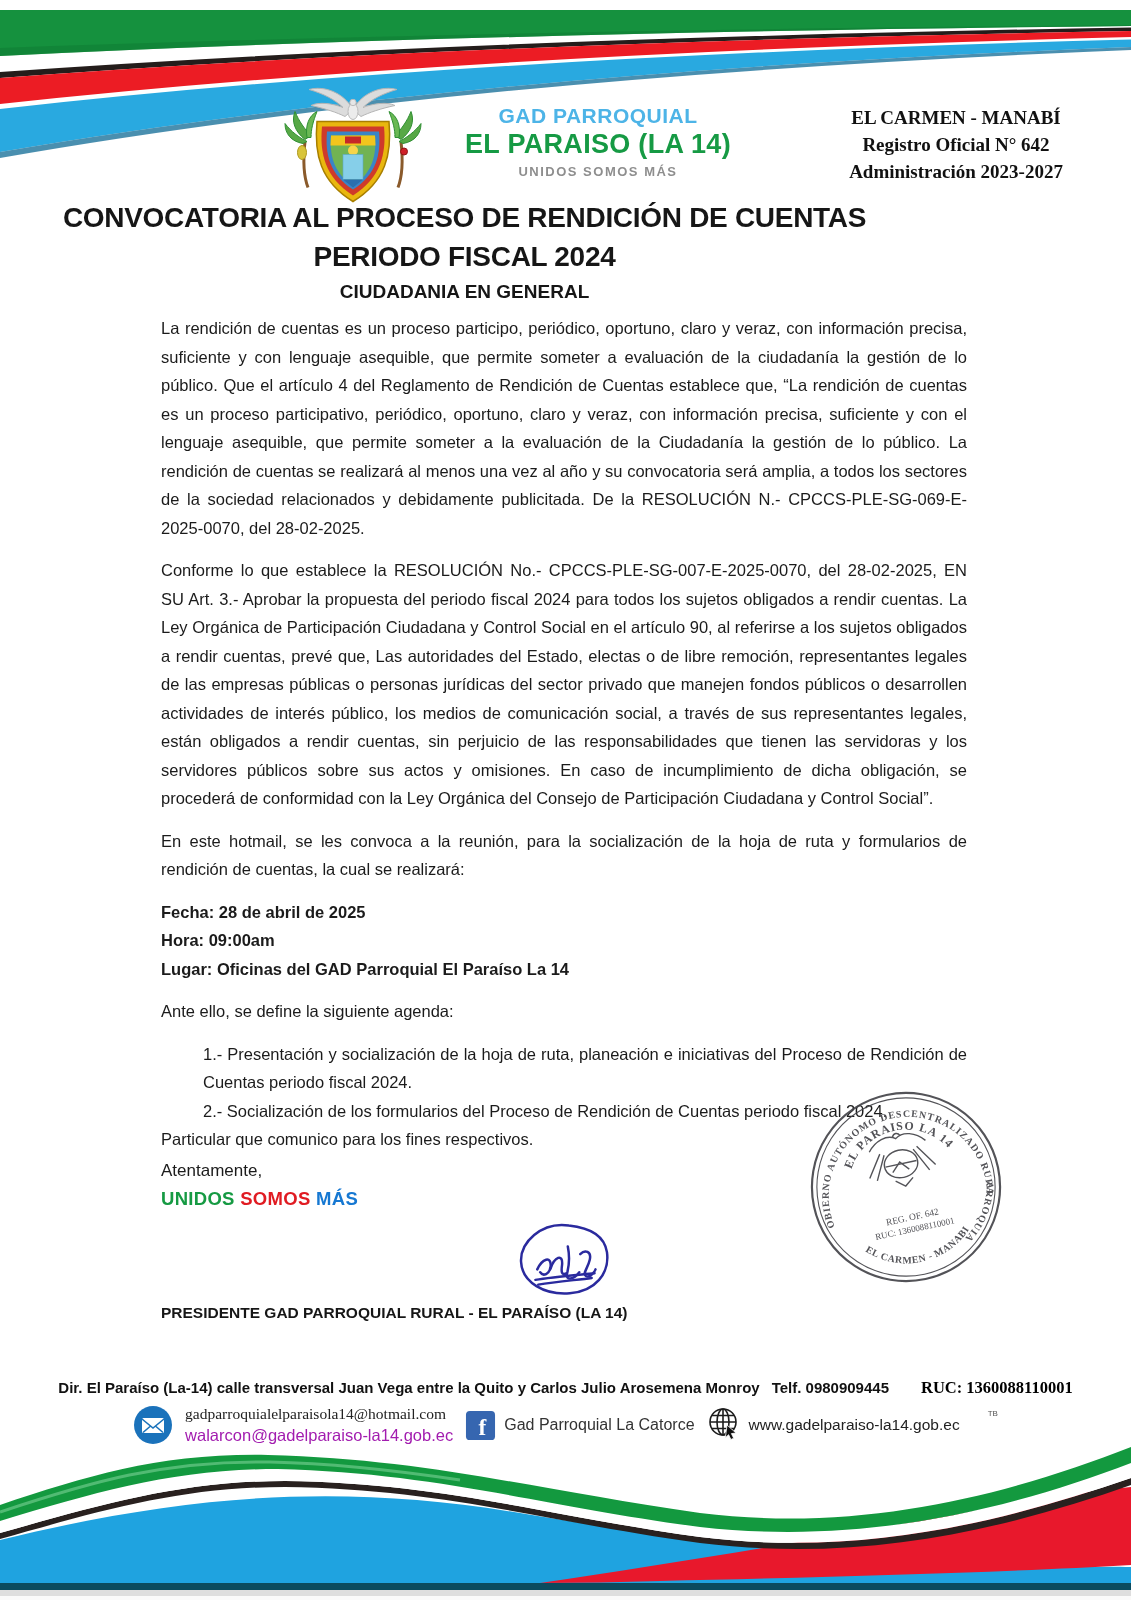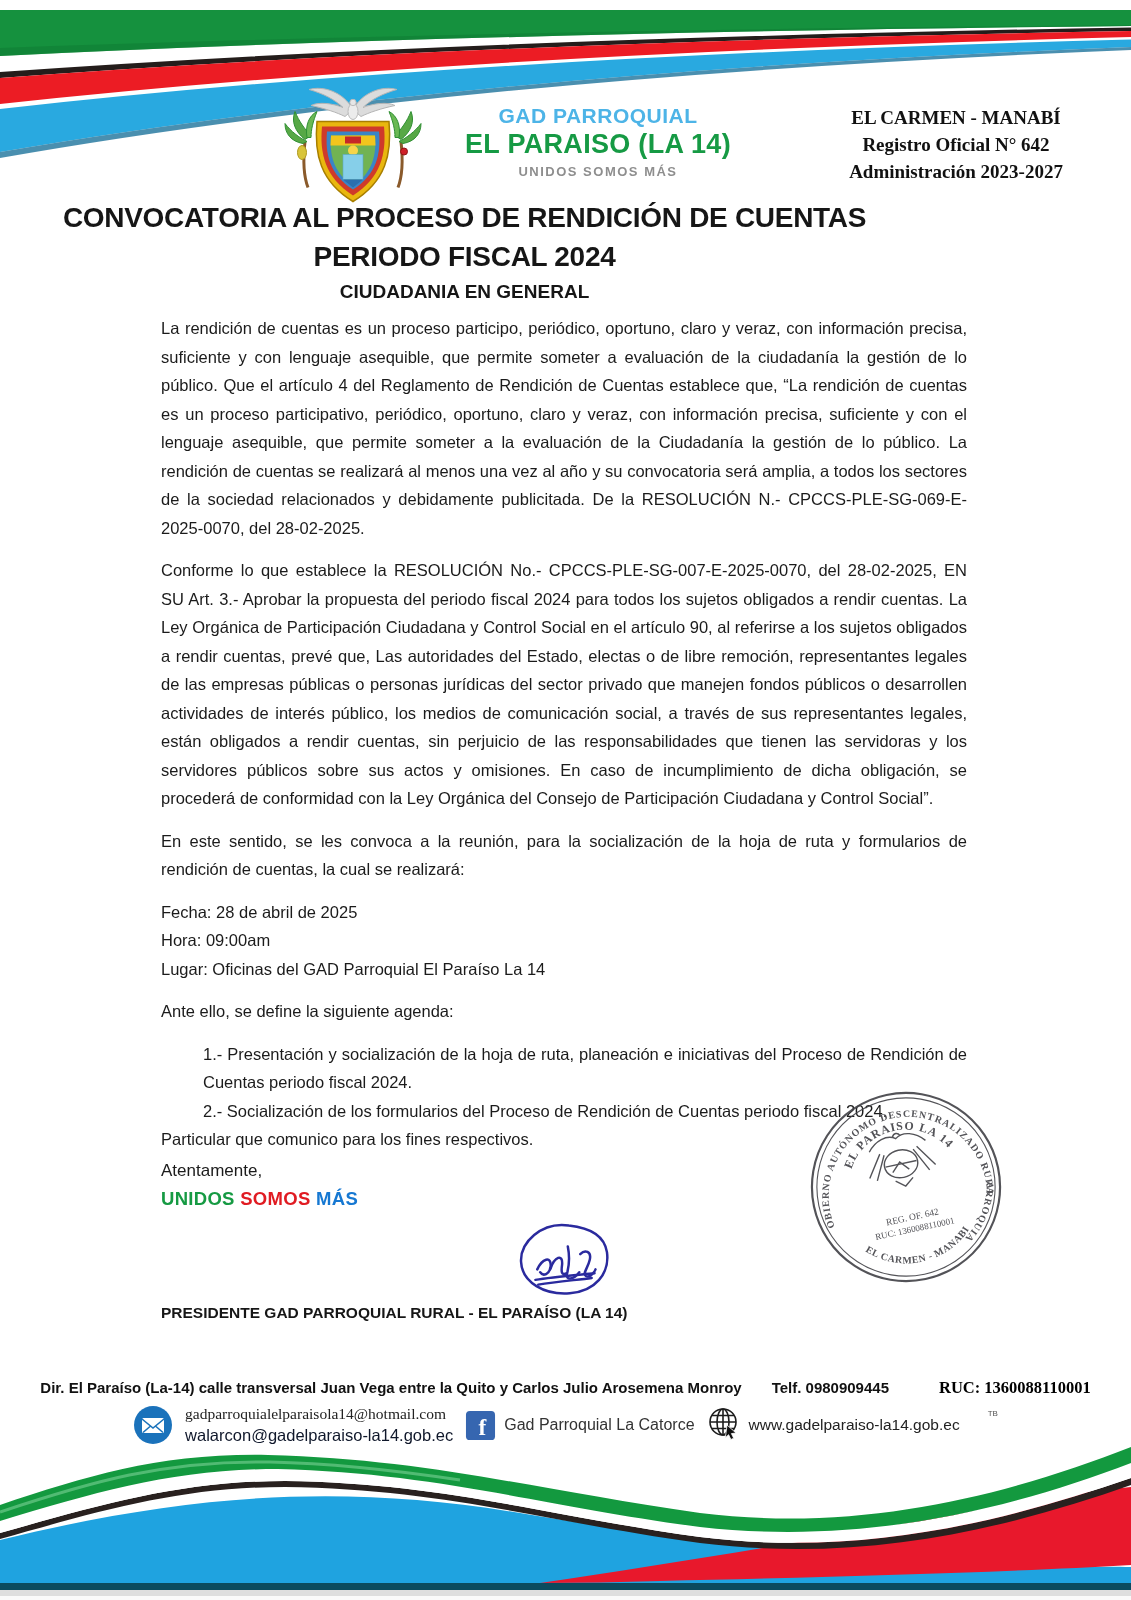--- a/index.html
+++ b/index.html
@@ -31,28 +31,28 @@
   .sig-block{margin-top:4px;line-height:26px;}
   .sig-salutation{font-size:17px;}
   .sig-motto{font-size:18.5px;font-weight:bold;margin-top:2px;letter-spacing:.3px;}
   .sig-svg{display:block;margin:2px auto 0 auto;}
   .sig-name{font-size:19.5px;margin-top:1px;color:#222;}
   .sig-role{font-size:15.5px;font-weight:bold;margin-top:2px;color:#161616;}
   
   .stamp{position:absolute;left:800px;top:1088px;width:212px;height:200px;opacity:.92;}
   
   .footer{position:absolute;left:0;top:1378px;width:1131px;}
-  .footer-line1{display:flex;justify-content:center;align-items:baseline;gap:28px;}
+  .footer-line1{display:flex;justify-content:center;align-items:baseline;gap:10px;}
   .footer-address{font-size:15px;font-weight:bold;color:#111;}
   .footer-phone{font-size:15px;font-weight:bold;color:#111;margin-left:2px;}
   .footer-ruc{font-family:"Liberation Serif",serif;font-weight:bold;font-size:16.5px;margin-left:22px;color:#000;}
   .footer-line2{display:flex;justify-content:center;align-items:center;gap:12px;margin-top:5px;}
   .email-col{text-align:left;}
   .email1{font-family:"Liberation Serif",serif;font-size:15.5px;line-height:21px;color:#222;}
-  .email2{font-size:16.5px;line-height:23px;color:#0f172a;text-align:right;}
+  .email2{font-size:16.5px;line-height:23px;color:#a21caf;text-align:right;}
   .fb-wrap,.web-wrap{display:flex;align-items:center;gap:8px;}
   .fb-label{font-size:16px;color:#333;}
   .web-label{font-size:15.5px;color:#222;}
   .tb-mark{font-size:8px;color:#555;margin-left:16px;align-self:flex-start;margin-top:6px;}
 </style>
 </head>
 <body>
 
 <div class="page">
 
@@ -109,22 +109,22 @@
 
   <div class="title">
     <div>CONVOCATORIA AL PROCESO DE RENDICIÓN DE CUENTAS</div>
     <div>PERIODO FISCAL 2024</div>
     <div class="audience">CIUDADANIA EN GENERAL</div>
   </div>
 
   <div class="doc-flow">
     <p>La rendición de cuentas es un proceso participo, periódico, oportuno, claro y veraz, con información precisa, suficiente y con lenguaje asequible, que permite someter a evaluación de la ciudadanía la gestión de lo público. Que el artículo 4 del Reglamento de Rendición de Cuentas establece que, “La rendición de cuentas es un proceso participativo, periódico, oportuno, claro y veraz, con información precisa, suficiente y con el lenguaje asequible, que permite someter a la evaluación de la Ciudadanía la gestión de lo público. La rendición de cuentas se realizará al menos una vez al año y su convocatoria será amplia, a todos los sectores de la sociedad relacionados y debidamente publicitada. De la RESOLUCIÓN N.- CPCCS-PLE-SG-069-E-2025-0070, del 28-02-2025.</p>
     <p>Conforme lo que establece la RESOLUCIÓN No.- CPCCS-PLE-SG-007-E-2025-0070, del 28-02-2025, EN SU Art. 3.- Aprobar la propuesta del periodo fiscal 2024 para todos los sujetos obligados a rendir cuentas. La Ley Orgánica de Participación Ciudadana y Control Social en el artículo 90, al referirse a los sujetos obligados a rendir cuentas, prevé que, Las autoridades del Estado, electas o de libre remoción, representantes legales de las empresas públicas o personas jurídicas del sector privado que manejen fondos públicos o desarrollen actividades de interés público, los medios de comunicación social, a través de sus representantes legales, están obligados a rendir cuentas, sin perjuicio de las responsabilidades que tienen las servidoras y los servidores públicos sobre sus actos y omisiones. En caso de incumplimiento de dicha obligación, se procederá de conformidad con la Ley Orgánica del Consejo de Participación Ciudadana y Control Social”.</p>
-    <p>En este sentido, se les convoca a la reunión, para la socialización de la hoja de ruta y formularios de rendición de cuentas, la cual se realizará:</p>
-    <div class="detail-lines" style="margin-bottom:14px;">
+    <p>En este hotmail, se les convoca a la reunión, para la socialización de la hoja de ruta y formularios de rendición de cuentas, la cual se realizará:</p>
+    <div class="detail-lines" style="margin-bottom:14px;font-weight:bold;">
       <div>Fecha: 28 de abril de 2025</div>
       <div>Hora: 09:00am</div>
       <div>Lugar: Oficinas del GAD Parroquial El Paraíso La 14</div>
     </div>
     <p class="closing">Ante ello, se define la siguiente agenda:</p>
     <div class="agenda-item">1.- Presentación y socialización de la hoja de ruta, planeación e iniciativas del Proceso de Rendición de Cuentas periodo fiscal 2024.</div>
     <div class="agenda-item">2.- Socialización de los formularios del Proceso de Rendición de Cuentas periodo fiscal 2024.</div>
     <div class="closing">Particular que comunico para los fines respectivos.</div>
 
     <div class="sig-block">

